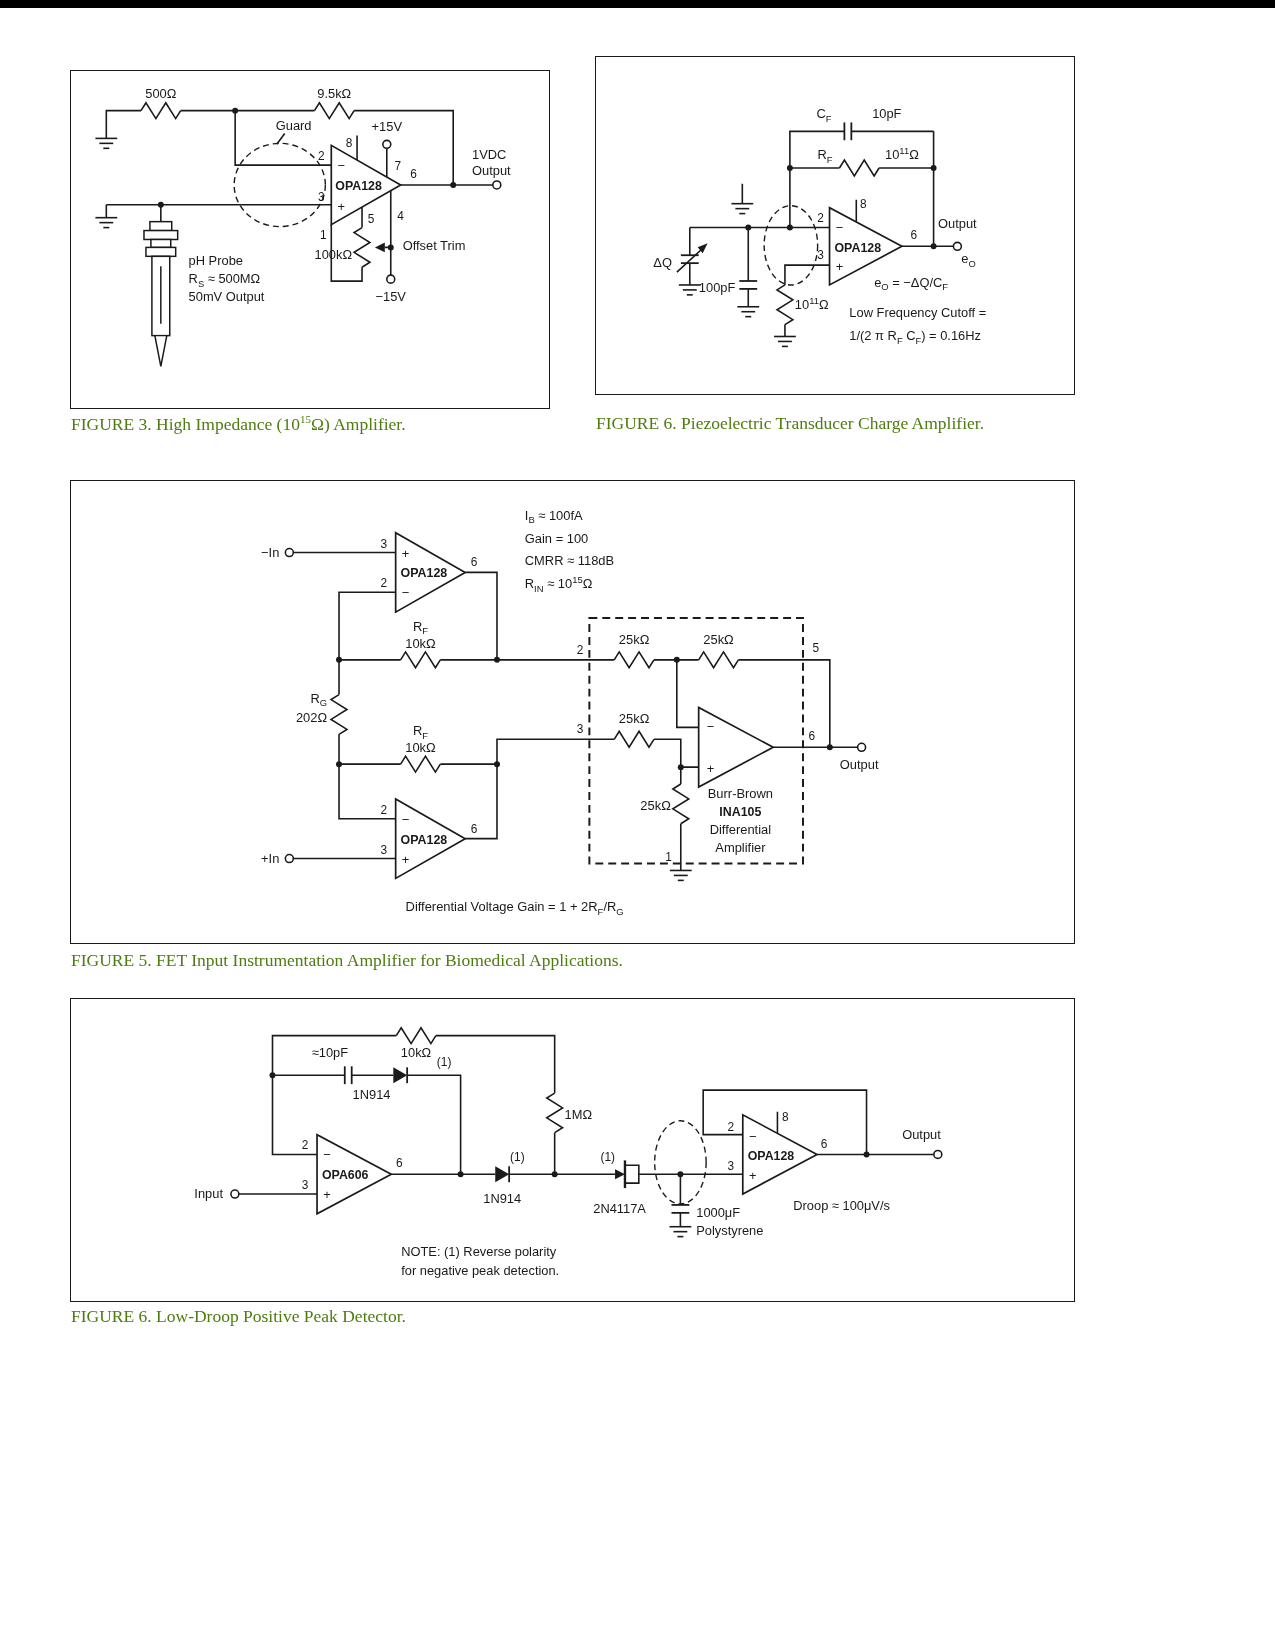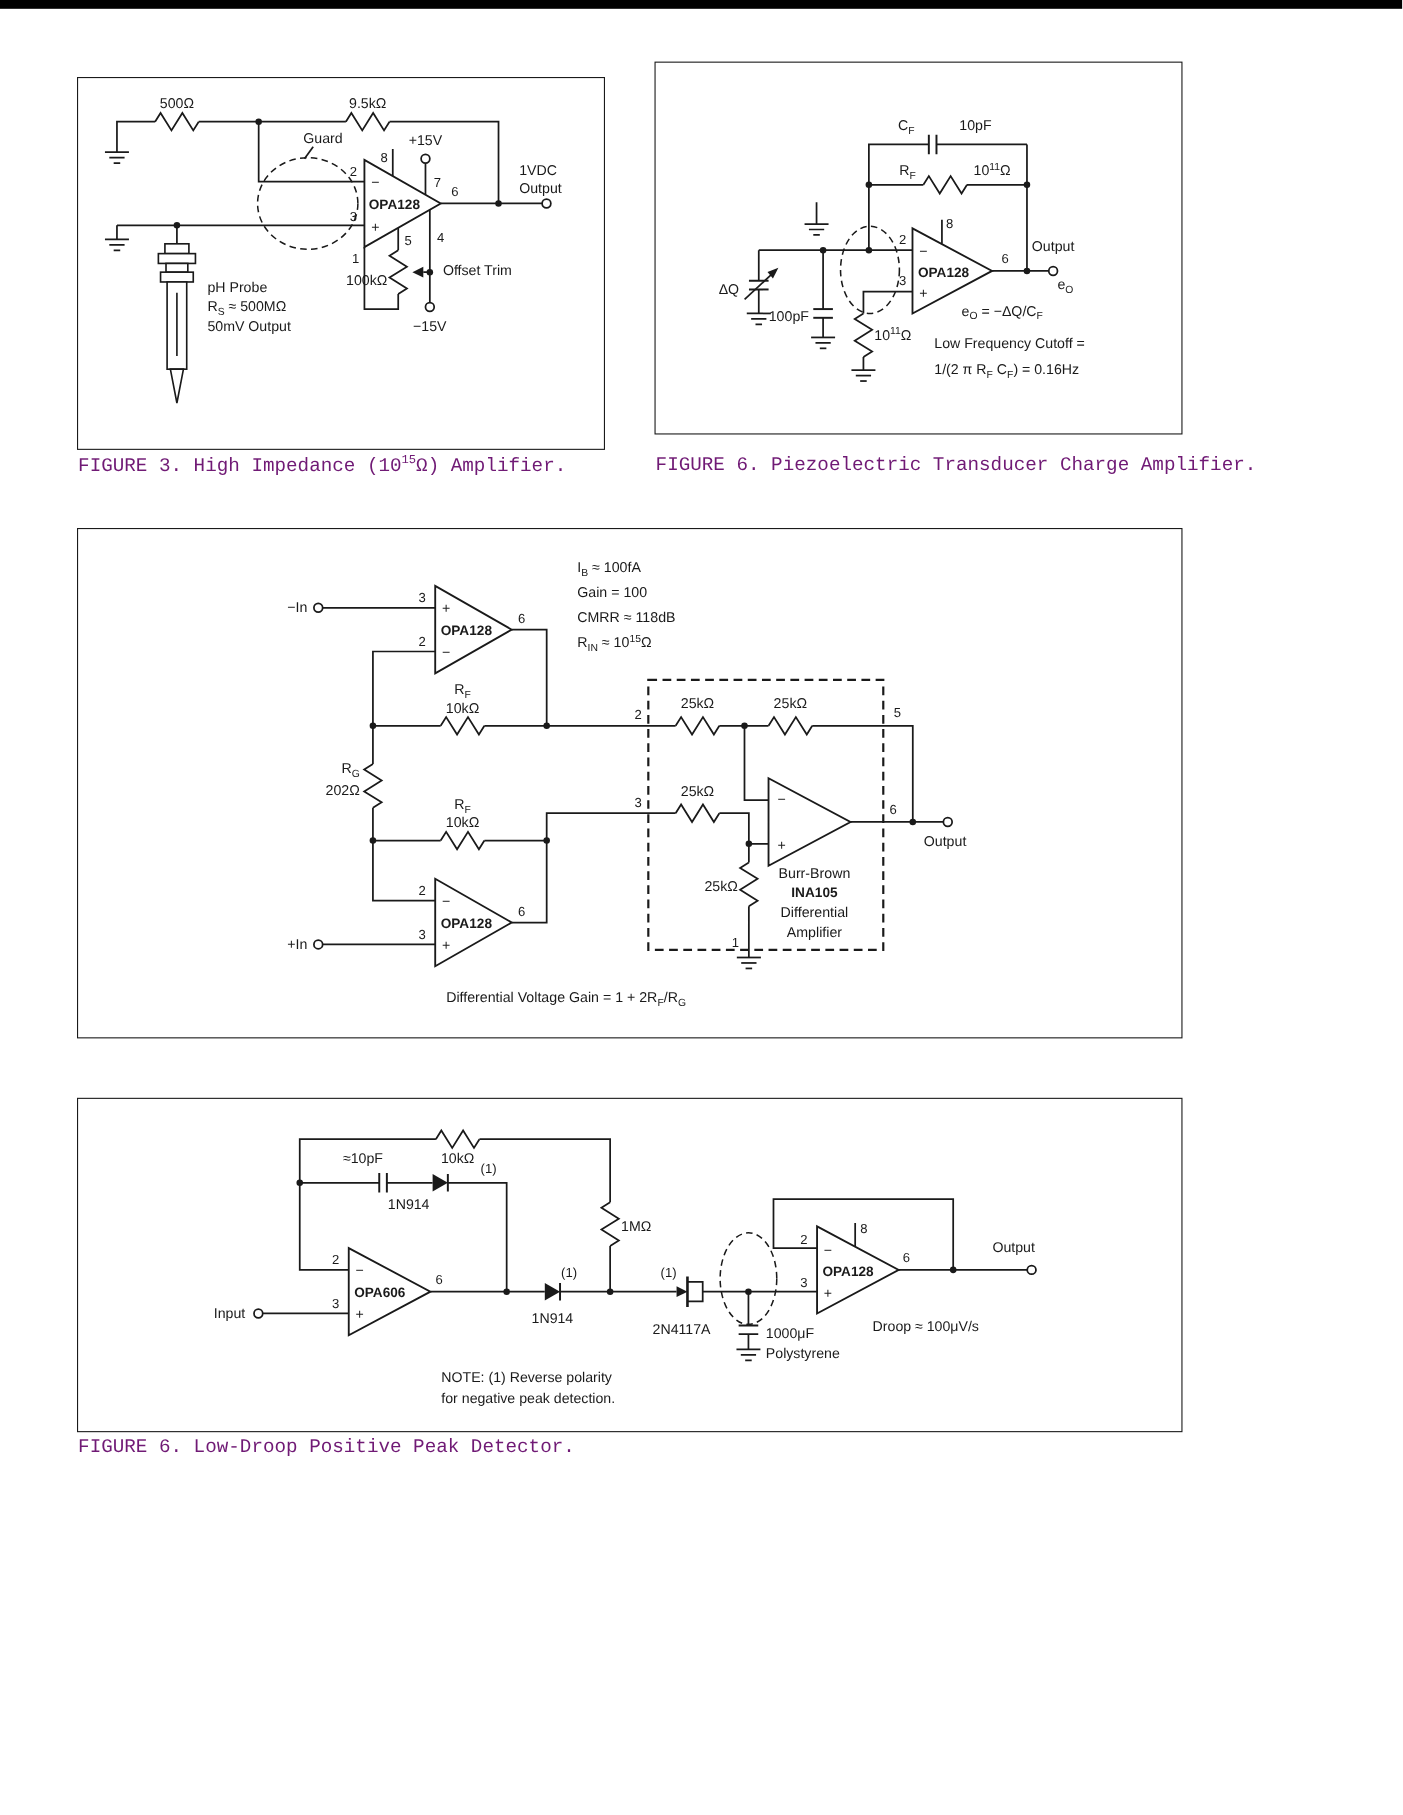--- a/index.html
+++ b/index.html
@@ -1,19 +1,19 @@
 <!DOCTYPE html>
 <html><head>
 <meta charset="utf-8">
 <style>
   html,body{margin:0;padding:0;background:#fff}
   .page{position:relative;width:1275px;height:1430px;background:#fff;font-family:"Liberation Sans",sans-serif;overflow:hidden}
   .topbar{position:absolute;left:0;top:0;width:1275px;height:8px;background:#000}
   .fig{position:absolute;border:1.6px solid #1a1a1a;background:#fff}
-  .caption{position:absolute;font-family:Liberation Mono, monospace;font-size:17.5px;color:#701a75;white-space:nowrap}
+  .caption{position:absolute;font-family:Liberation Serif, serif;font-size:17.5px;color:#4d7c0f;white-space:nowrap}
   .caption sup{font-size:11px}
   svg{display:block}
   svg text{font-family:"Liberation Sans",sans-serif;font-size:13px;fill:#1a1a1a}
   text.b{font-weight:bold;font-size:12.5px}
   text.pin{font-size:12px}
   .w{fill:none;stroke:#1a1a1a;stroke-width:1.6}
   .w2{fill:none;stroke:#1a1a1a;stroke-width:2.4}
   .tri{fill:#fff;stroke:#1a1a1a;stroke-width:1.7}
   .dash{fill:none;stroke:#1a1a1a;stroke-width:1.4;stroke-dasharray:6 4}
   .inabox{fill:none;stroke:#1a1a1a;stroke-width:2;stroke-dasharray:8 5}
@@ -228,20 +228,21 @@
       <text x="642" y="252" text-anchor="middle">−</text>
       <text x="642" y="294" text-anchor="middle">+</text>
       <text x="672" y="319" text-anchor="middle">Burr-Brown</text>
       <text class="b" x="672" y="337" text-anchor="middle">INA105</text>
       <text x="672" y="355" text-anchor="middle">Differential</text>
       <text x="672" y="373" text-anchor="middle">Amplifier</text>
       <text x="772" y="290">Output</text>
       <text x="335" y="433"><tspan>Differential Voltage Gain = 1 + 2R</tspan><tspan dy="3.5" font-size="9.5">F</tspan><tspan dy="-3.5">/R</tspan><tspan dy="3.5" font-size="9.5">G</tspan></text>
     </svg>
   </div>
+  <div class="caption" style="left:71px;top:950px">FIGURE 5. FET Input Instrumentation Amplifier for Biomedical Applications.</div>
 
   <div class="fig" style="left:70px;top:998px;width:1003px;height:302px">
     <svg width="1000" height="299" viewBox="0 0 1003 302">
       <ellipse class="dash" cx="612" cy="165" rx="26" ry="42"></ellipse>
       <path class="w" d="M166 197 H245 M245 157 H200 V37 H325 M365 37 H485 V95 M485 135 V177 M200 77 H273 M280 77 H322 M336 77 H390 V177 M320 177 H425 M439 177 H546 M556 168 H570 V186 H556 M570 177 H675 M675 137 H635 V92 H800 V157 M750 157 H868 M612 177 V208 M612 216 V230 M710 136 V114"></path>
       <line class="w2" x1="556" y1="163" x2="556" y2="191"></line>
       <polygon class="fillb" points="556,177 546,172 546,182"></polygon>
       <use href="#resh" x="325" y="37"></use>
       <use href="#resv" x="485" y="95"></use>
       <use href="#caph" x="273" y="77"></use>

